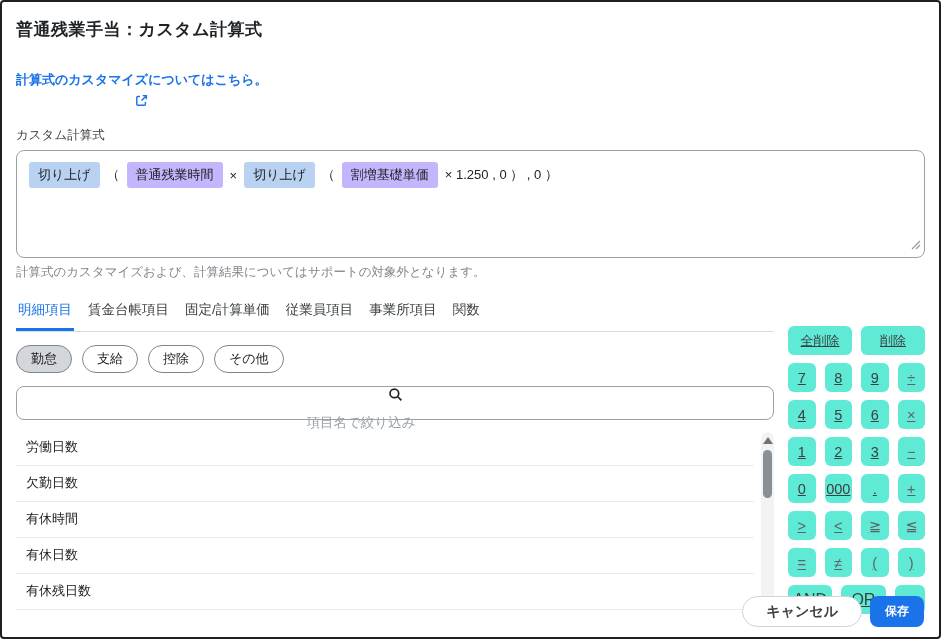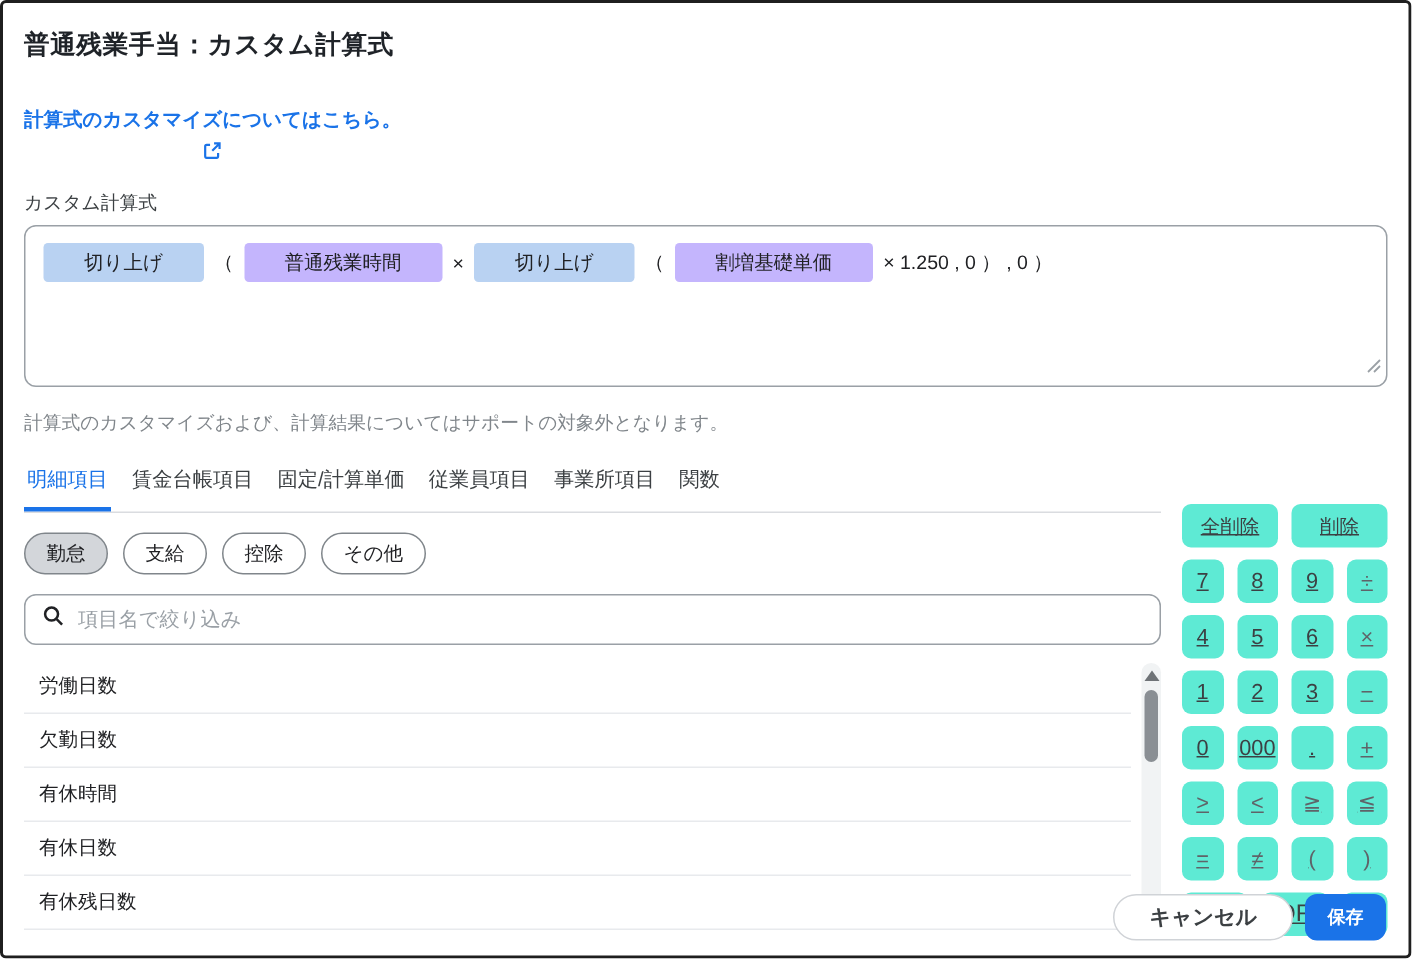--- a/index.html
+++ b/index.html
@@ -19,43 +19,43 @@
     margin-top: 30px; display: inline-flex; align-items: center; gap: 5px;
     color: #1a73e8; font-size: 13px; font-weight: 600; cursor: pointer; text-decoration: none; flex-direction: column;
   }
   .help-link svg { display: block; }
   .formula-label { margin-top: 20px; font-size: 12.5px; color: #3c4043; }
   .formula-box {
     margin-top: 6px; height: 108px; border: 1px solid #9aa0a6; border-radius: 8px;
     padding: 11px 12px; position: relative; background: #fff;
   }
   .formula-line { display: flex; align-items: center; gap: 7px; font-size: 13px; flex-wrap: wrap; }
-  .chip { padding: 4px 27px; border-radius: 3px; white-space: nowrap; color: #202124; }
+  .chip { padding: 4px 9px; border-radius: 3px; white-space: nowrap; color: #202124; }
   .chip.func { background: #b9d2f2; }
   .chip.item { background: #c4b5fd; }
   .ftext { color: #202124; white-space: nowrap; }
   .resize-handle { position: absolute; right: 3px; bottom: 3px; }
-  .formula-note { margin-top: 16px; font-size: 12.5px; color: #80868b; }
+  .formula-note { margin-top: 6px; font-size: 12.5px; color: #80868b; }
   .main { display: flex; margin-top: 12px; }
   .left { flex: 1; min-width: 0; }
   .tabs { display: flex; gap: 12px; border-bottom: 1px solid #dadce0; }
   .tab {
     font-size: 13.5px; color: #3c4043; padding: 8px 2px 9px;
     border-bottom: 3px solid transparent; cursor: pointer; white-space: nowrap;
   }
   .tab.active { color: #1a73e8; border-bottom-color: #1a73e8; }
   .filters { display: flex; gap: 10px; margin-top: 13px; }
   .filter {
     border: 1px solid #80868b; border-radius: 15px; background: #fff;
     padding: 5px 14px; font-size: 13px; color: #202124; cursor: pointer; line-height: 1.2;
   }
   .filter.active { background: #d3d6da; }
   .search {
     margin-top: 13px; height: 34px; border: 1px solid #9aa0a6; border-radius: 8px;
-    display: flex; align-items: center; padding: 0 11px; gap: 9px; background: #fff;
+    display: flex; align-items: center; padding: 0 11px; gap: 9px; background: #fff; flex-direction: column;
   }
   .search input {
     border: none; outline: none; flex: 1; font-size: 13.5px; color: #202124;
     font-family: inherit; background: transparent;
   }
   .search input::placeholder { color: #9aa0a6; }
   .list-area { position: relative; margin-top: 10px; padding-right: 20px; }
   .list-row {
     height: 36px; display: flex; align-items: center; padding-left: 10px;
     border-bottom: 1px solid #e8eaed; font-size: 13px; color: #202124; cursor: pointer;

